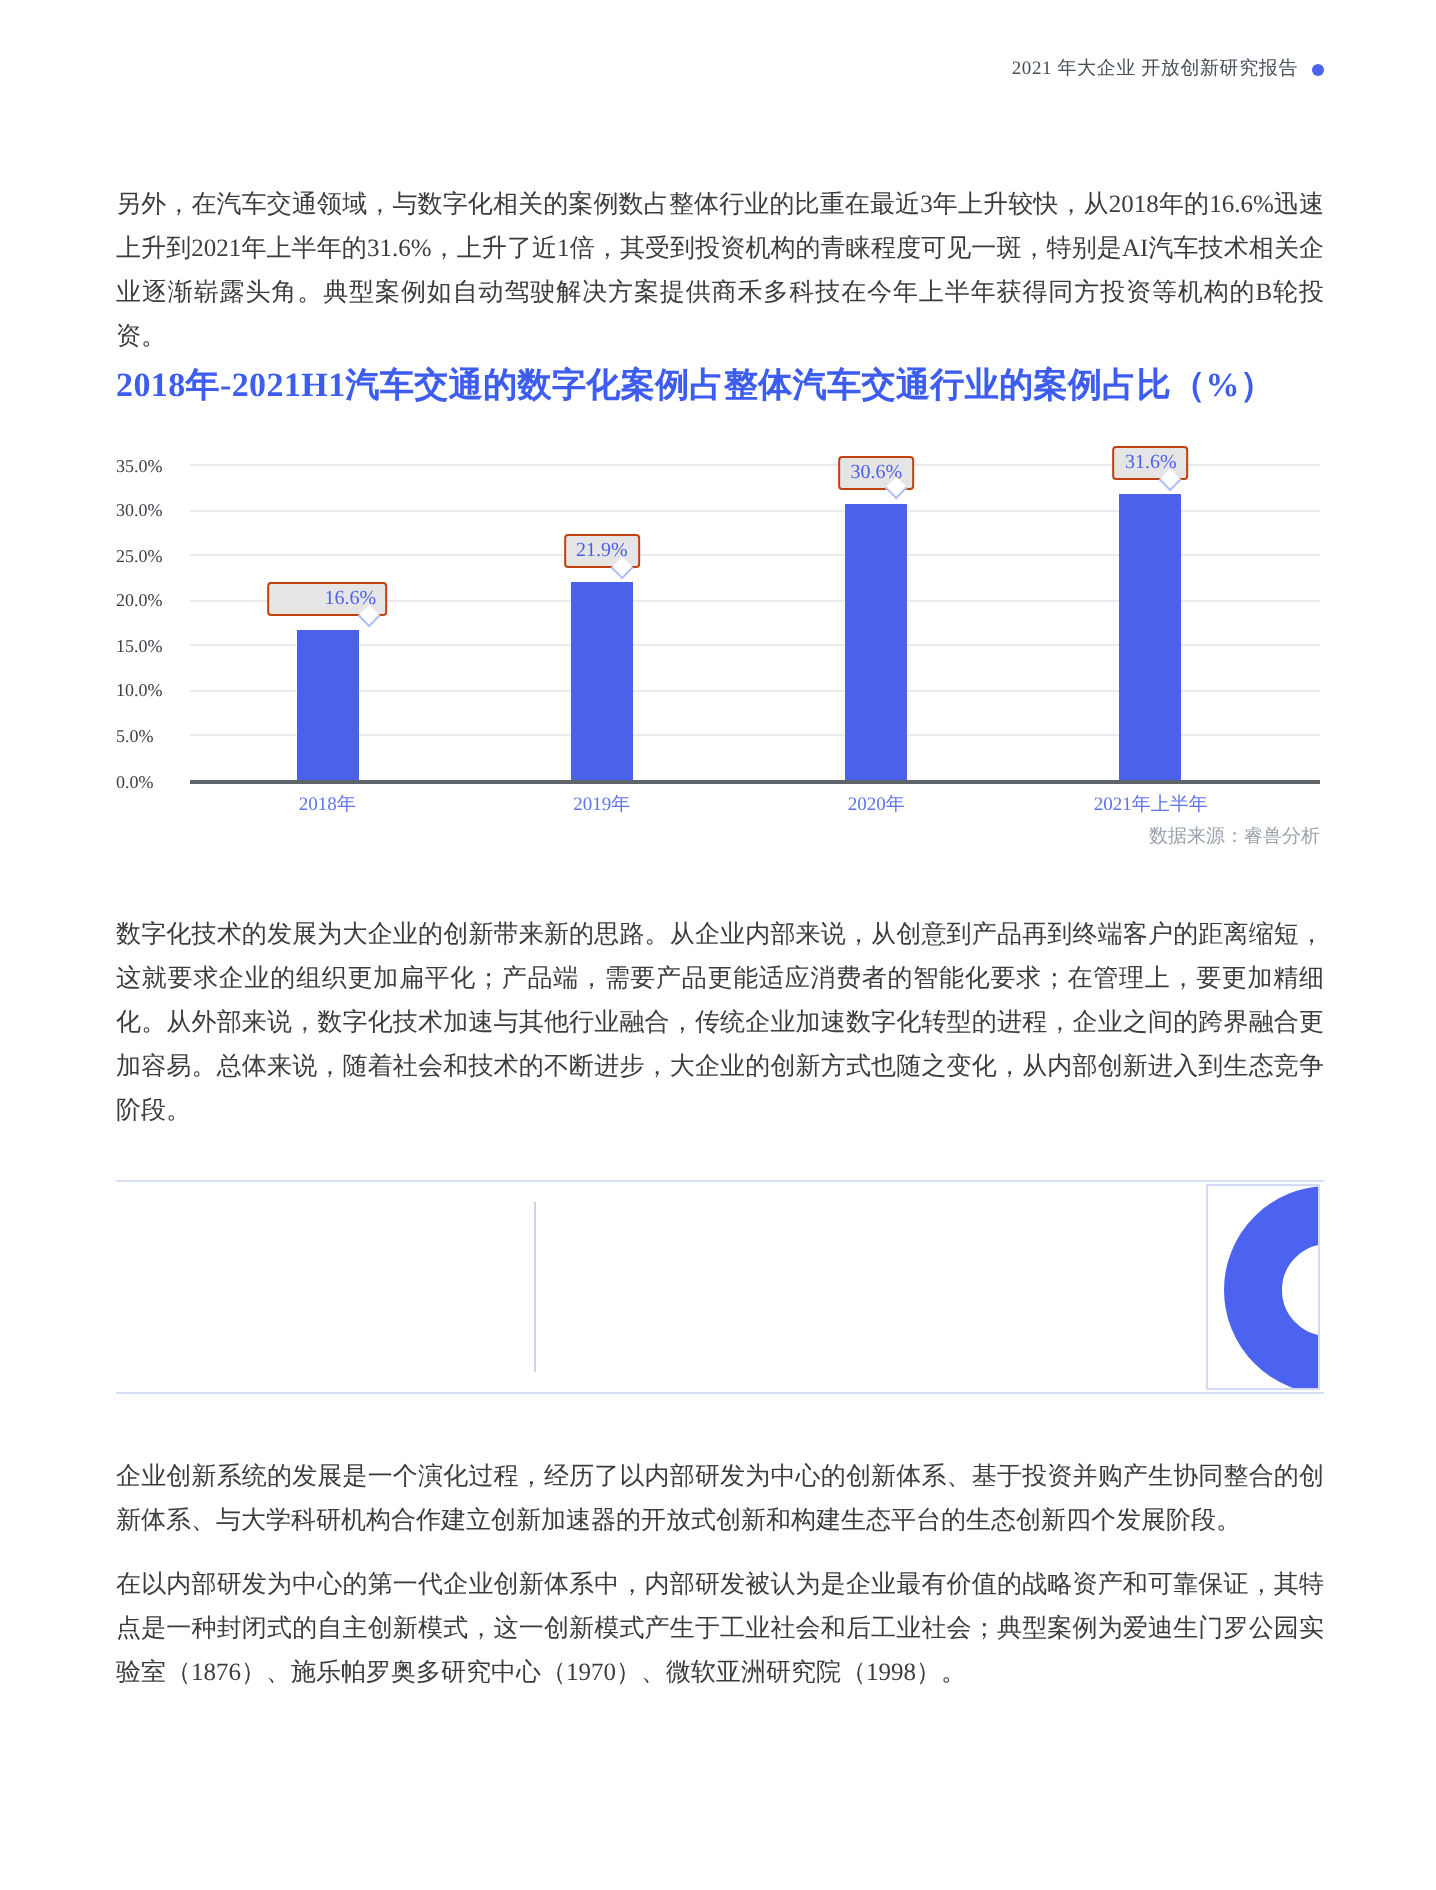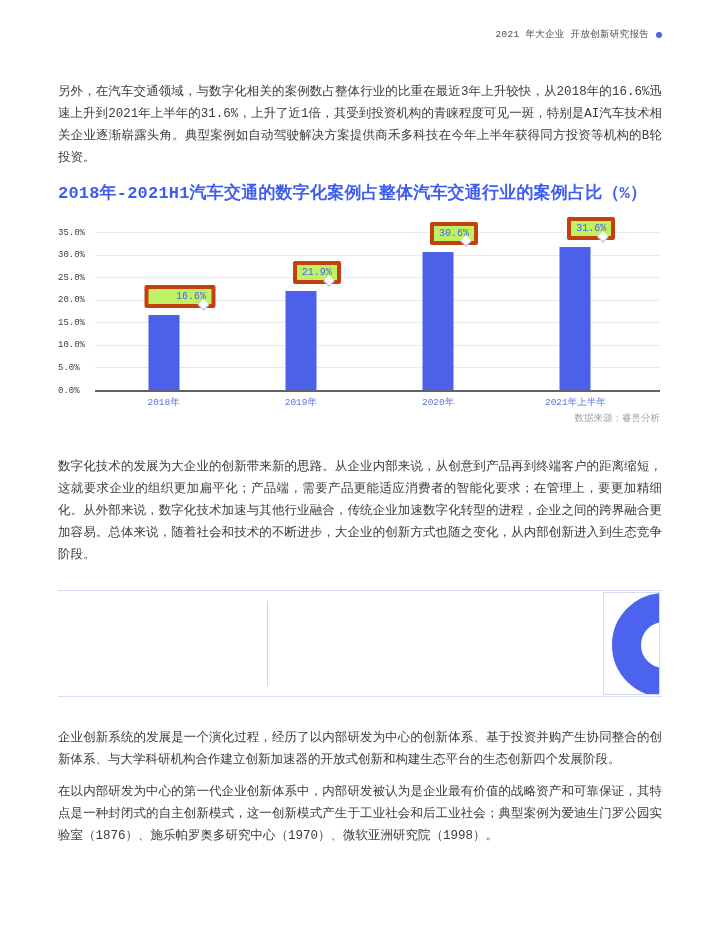--- a/index.html
+++ b/index.html
@@ -1,29 +1,29 @@
 <!DOCTYPE html>
 <html><head>
 <meta charset="utf-8">
 <style>
   html,body{margin:0;padding:0;background:#fff;}
   .page{
     position:relative;width:718px;height:858px;background:#ffffff;overflow:hidden;
-    font-family:Liberation Mono, monospace;color:#3c3c3c;
+    font-family:Liberation Serif, serif;color:#3c3c3c;
   }
   
   .hdr{position:absolute;top:28px;right:56px;display:flex;align-items:center;gap:7px;}
   .hdr-title{font-size:9.5px;color:#474f58;letter-spacing:.3px;}
   .hdr-dot{width:6px;height:6px;border-radius:50%;background:#4b63ee;}
   
   .body-p{
     position:absolute;left:58px;width:604px;margin:0;
     font-size:12.5px;line-height:22px;text-align:justify;color:#3c3c3c;
   }
-  #p1{top:81px;}
+  #p1{top:91px;}
   #p2{top:456px;}
   #p3{top:727px;}
   #p4{top:781px;}
   
   .chart-title{
     position:absolute;left:58px;top:181px;width:620px;margin:0;
     font-size:17px;font-weight:bold;color:#3d5cf0;letter-spacing:.2px;
   }
   
   .chart{position:absolute;left:58px;top:226px;width:604px;height:186px;}
@@ -31,22 +31,22 @@
   .gridline.axis{height:2px;background:#5f646b;}
   .y-lab{
     position:absolute;left:0;width:33px;
     font-size:9px;color:#3b4046;line-height:10px;
   }
   .band{position:absolute;left:37px;top:6px;width:549px;height:158px;display:flex;}
   .cat{flex:1 1 0;position:relative;}
   .bar{position:absolute;bottom:0;left:50%;transform:translateX(-50%);width:31px;background:#4b61ea;}
   .callout{
     position:absolute;left:50%;transform:translateX(-50%);
-    background:#bef264;border:4px solid #c2410c;border-radius:2px;
-    padding:2px 5px;font-size:10px;color:#4b61ea;white-space:nowrap;z-index:3;margin-left:16px;
+    background:#e5e5e5;border:1px solid #c2410c;border-radius:2px;
+    padding:2px 5px;font-size:10px;color:#4b61ea;white-space:nowrap;z-index:3;
   }
   .callout .tail{
     position:absolute;right:4px;bottom:-4.5px;width:7px;height:7px;background:#fff;
     border-right:1.3px solid #afbcf3;border-bottom:1.3px solid #afbcf3;
     transform:rotate(45deg);
   }
   .x-labs{position:absolute;left:37px;top:170px;width:549px;display:flex;}
   .x-lab{flex:1 1 0;text-align:center;font-size:9.5px;color:#5e73ee;}
   .source{
     position:absolute;top:412px;right:58px;font-size:9.5px;color:#99a2aa;

